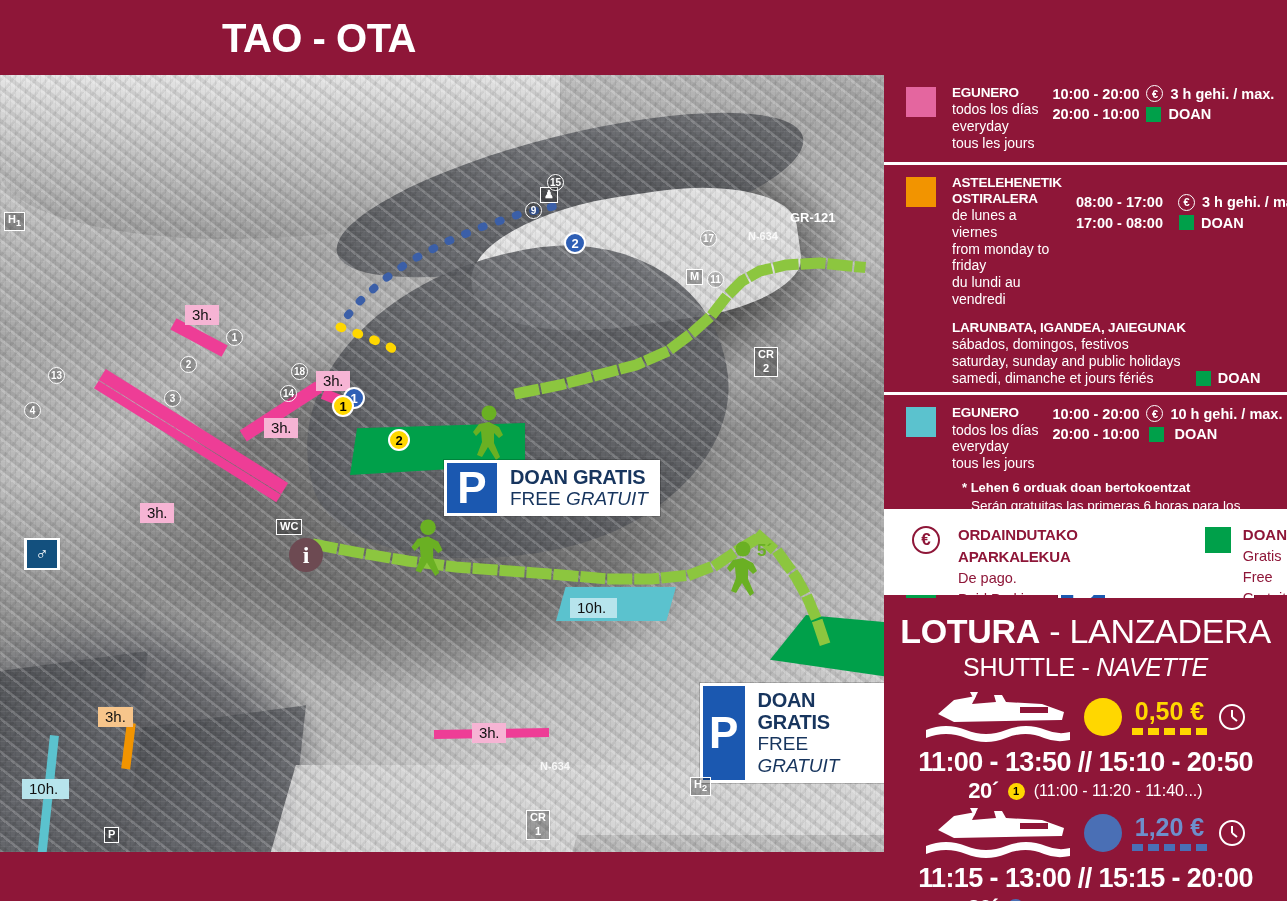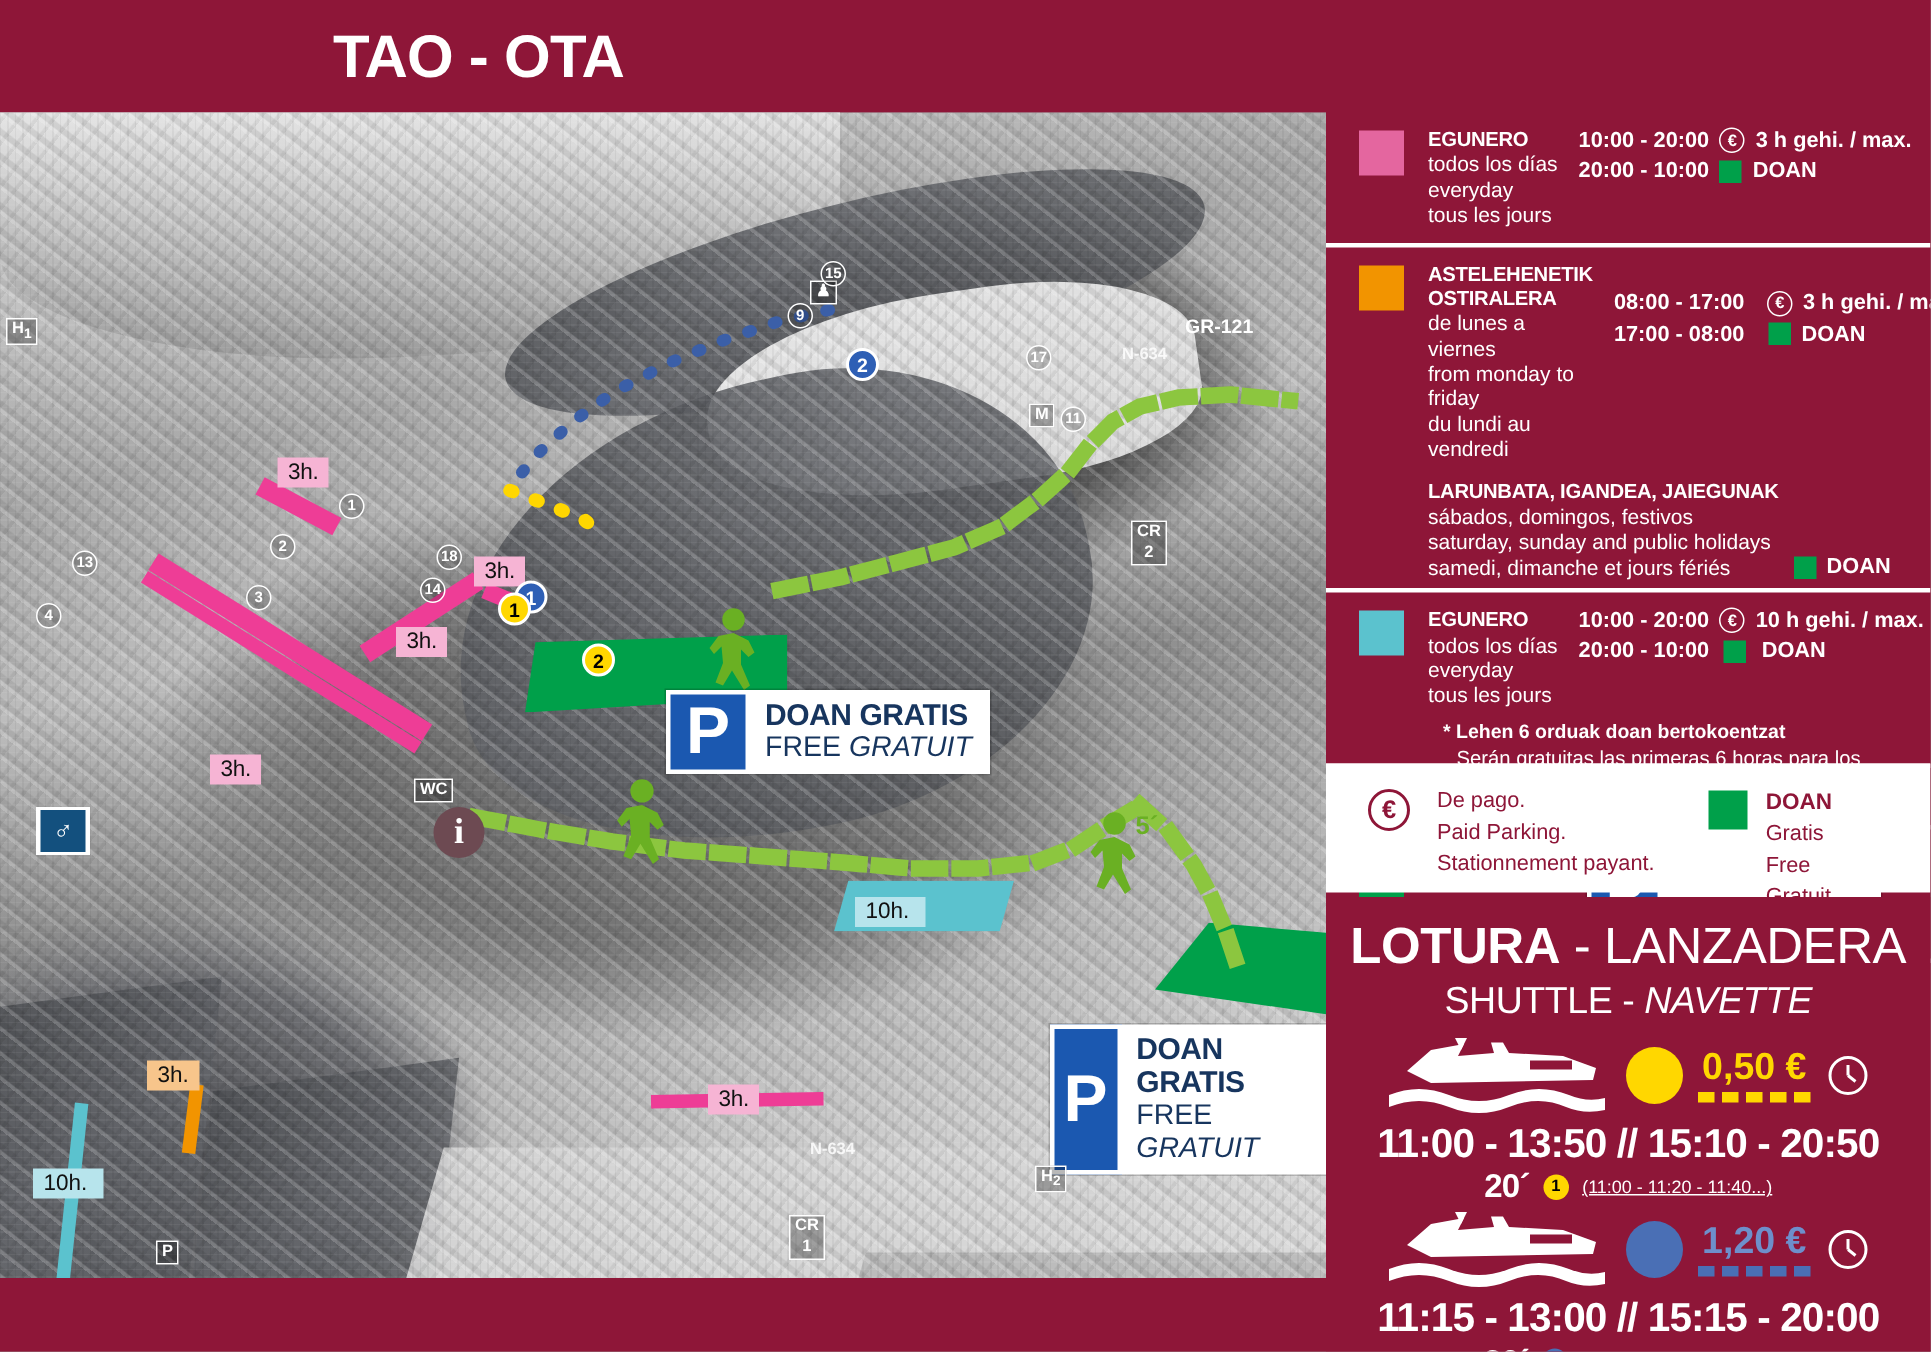--- a/index.html
+++ b/index.html
@@ -240,21 +240,21 @@
   .boat { width:150px; height:54px; }
   .dot-lg { width:38px; height:38px; border-radius:50%; }
   .price { font-size:25px; font-weight:bold; line-height:1; }
   .dashline { display:flex; gap:5px; align-items:center; margin-top:4px; }
   .dash { width:11px; height:7px; }
   .clock { width:30px; height:30px; }
   .sh-mid { display:flex; flex-direction:column; align-items:center; }
   .sh-hours { text-align:center; font-size:27px; font-weight:bold; letter-spacing:-0.6px; line-height:1.05; }
   .sh-freq { display:flex; align-items:center; justify-content:center; gap:9px; margin-top:2px; }
   .sh-freq-min { font-size:22px; font-weight:bold; letter-spacing:-0.5px; }
-  .sh-freq-ex { font-size:12px;text-decoration:underline; }
+  .sh-freq-ex { font-size:16px; }
   .sh-badge {
     width:17px; height:17px; border-radius:50%;
     font-size:11px; font-weight:bold;
     display:flex; align-items:center; justify-content:center;
   }
 </style>
 </head>
 <body>
 
 <div class="page">
@@ -365,21 +365,21 @@
 
     <div class="map-circ" style="left:226px;top:254px;">1</div>
     <div class="map-circ" style="left:180px;top:281px;">2</div>
     <div class="map-circ" style="left:164px;top:315px;">3</div>
     <div class="map-circ" style="left:24px;top:327px;">4</div>
     <div class="map-circ" style="left:525px;top:127px;">9</div>
     <div class="map-circ" style="left:707px;top:196px;">11</div>
     <div class="map-circ" style="left:48px;top:292px;">13</div>
     <div class="map-circ" style="left:280px;top:310px;">14</div>
     <div class="map-circ" style="left:547px;top:99px;">15</div>
-    <div class="map-circ" style="left:684px;top:155px;">17</div>
+    <div class="map-circ" style="left:700px;top:155px;">17</div>
     <div class="map-circ" style="left:291px;top:288px;">18</div>
 
     <div class="map-text" style="left:790px;top:135px;">GR-121</div>
     <div class="map-text" style="left:748px;top:155px;font-size:11px;opacity:.85;">N-634</div>
     <div class="map-text" style="left:540px;top:685px;font-size:11px;opacity:.85;">N-634</div>
   </div>
 
   <div class="legend">
 
     <div class="lrow">
@@ -518,20 +518,21 @@
           <div class="n">Only for residents</div>
           <div class="n">Seulement pour résidents</div>
         </div>
       </div>
     </div>
   </div>
 
   <div class="lwhite">
     <div class="euro-big">€</div>
     <div class="paidcol">
+      <div class="b">ORDAINDUTAKO APARKALEKUA</div>
       <div class="n">De pago.</div>
       <div class="n">Paid Parking.</div>
       <div class="n">Stationnement  payant.</div>
     </div>
     <div class="free-wrap">
       <div class="green-sq-big"></div>
       <div class="freecol">
         <div class="b">DOAN</div>
         <div class="n">Gratis</div>
         <div class="n">Free</div>

